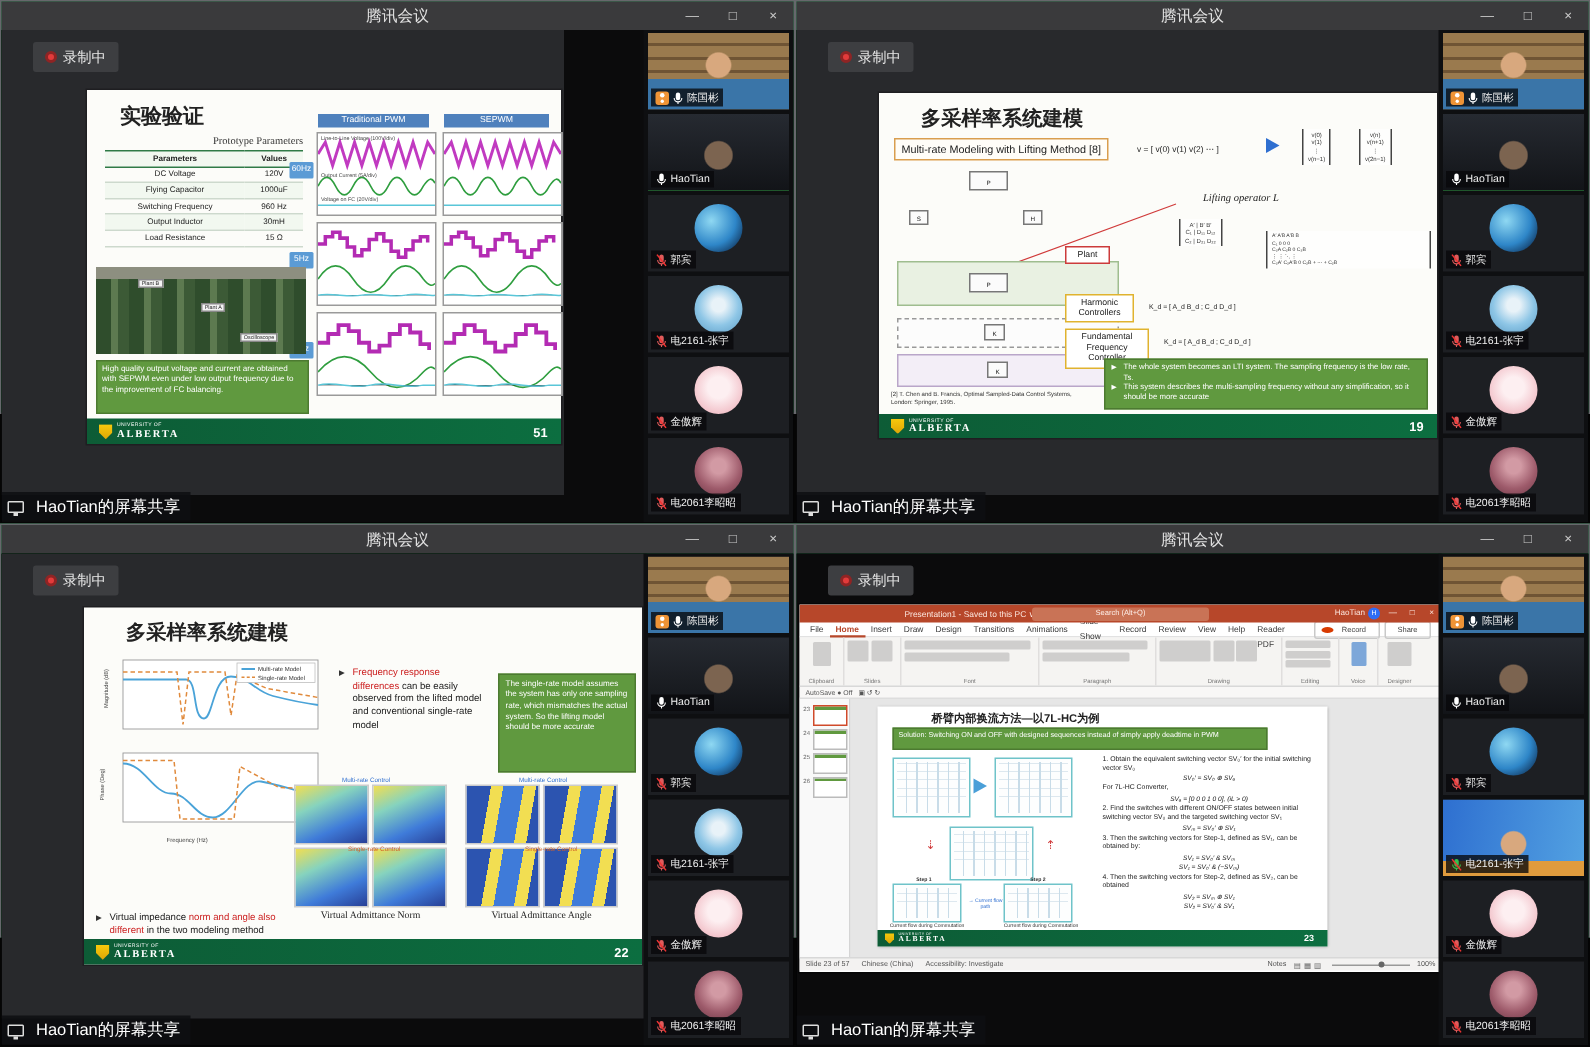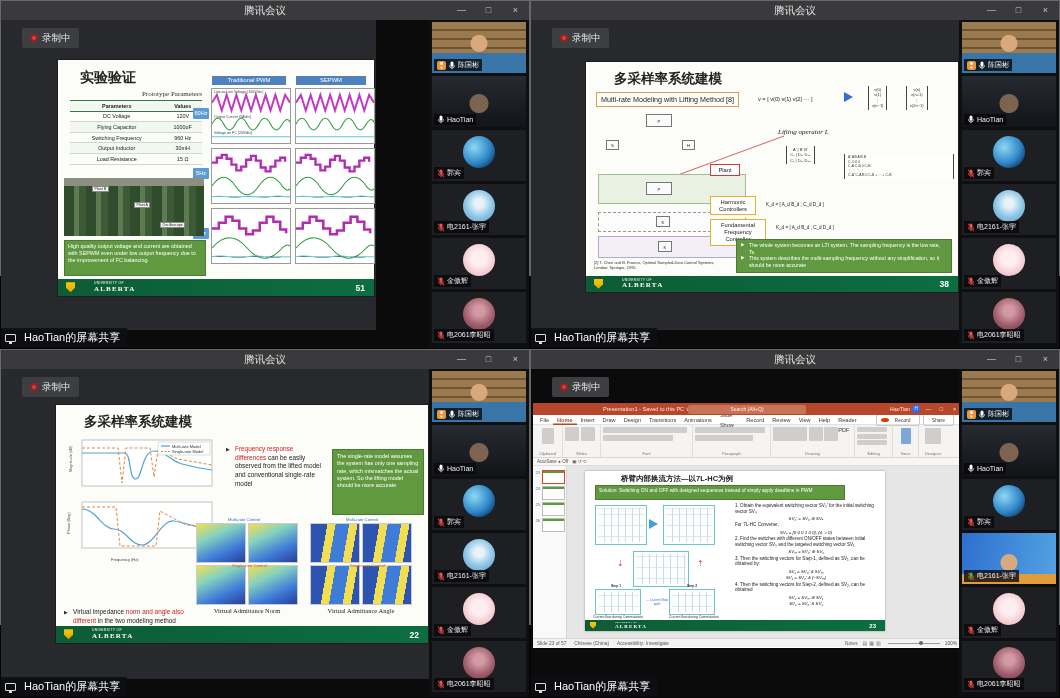--- a/index.html
+++ b/index.html
@@ -39,21 +39,21 @@
   .host{width:9px;height:9px;background:#ef9436;border-radius:2px;position:relative;flex:none}
   .host::after{content:"";position:absolute;left:2.8px;top:1.5px;width:3.4px;height:3.4px;border-radius:50%;background:#fff;box-shadow:0 4px 0 -0.4px #fff}
   .mic{display:flex;color:#fff}
   .mic.mut{color:#e05b5b}
   .mic.grn{color:#35c24d}
   .mic svg .slash{visibility:hidden}
   .mic.mut svg .slash{visibility:visible}
   
   .slide{position:absolute;background:#fcfcf9;color:#1a1a1a;box-shadow:0 0 0 1px rgba(0,0,0,.25)}
   .sfoot{position:absolute;left:0;right:0;bottom:0;background:linear-gradient(90deg,#0d5c36,#0c6e40);display:flex;align-items:center;color:#fff}
-  .ualogo{display:flex;align-items:flex-start;gap:19px;margin-left:8px}
+  .ualogo{display:flex;align-items:flex-end;gap:3px;margin-left:8px}
   .shield{width:9px;height:10px;background:linear-gradient(#f7c90c,#dfa606);clip-path:polygon(0 0,100% 0,100% 55%,50% 100%,0 55%)}
   .ua1{font-size:3.4px;letter-spacing:.3px;line-height:1.1}
   .ua2{font-size:7px;font-weight:bold;font-family:"Liberation Serif",serif;letter-spacing:1.2px;line-height:1}
   .pg{margin-left:auto;margin-right:9px;font-weight:bold;font-size:8.5px}
   .stitle{font-weight:bold;color:#222}
   .greenbox{background:#60993f;color:#fff;border:1px solid #4c7a31}
   .gnote li,.gnote div{position:relative;padding-left:8px}
   .gnote div::before{content:"▶";position:absolute;left:0;top:0;font-size:4.5px}
   
   .ptcap{font-size:7px;text-align:right;color:#333;font-family:"Liberation Serif",serif}
@@ -372,21 +372,21 @@
         <div class="abs eq" style="left:172px;top:34px;font-size:5.6px">v = [ v(0)   v(1)   v(2)   ⋯ ]</div>
         <div class="abs barrow" style="left:258px;top:30px"></div>
         <div class="abs brkt" style="left:282px;top:24px">v(0)
 v(1)
 ⋮
 v(n−1)</div>
         <div class="abs brkt" style="left:320px;top:24px">v(n)
 v(n+1)
 ⋮
 v(2n−1)</div>
-        <div class="abs lift" style="left:192px;top:66px">Lifting operator L</div>
+        <div class="abs lift" style="left:216px;top:66px">Lifting operator L</div>
 
         <svg class="abs" style="left:0;top:0;width:372px;height:230px">
           <line class="redline" x1="40" y1="132" x2="198" y2="74"></line>
           <ellipse class="redline" cx="38" cy="133" rx="9" ry="7"></ellipse>
         </svg>
 
         <div class="mini" style="left:60px;top:52px;width:26px;height:13px;line-height:13px">P</div>
         <div class="mini" style="left:20px;top:78px;width:13px;height:10px;line-height:10px">S</div>
         <div class="mini" style="left:96px;top:78px;width:13px;height:10px;line-height:10px">H</div>
         <div class="mini" style="left:32px;top:127px;width:12px;height:10px;line-height:10px">L</div>
@@ -420,21 +420,21 @@
         </div>
 
         <div class="sfoot" style="height:16px">
           <div class="ualogo">
             <span class="shield"></span>
             <span>
                   <div class="ua1">UNIVERSITY OF</div>
                   <div class="ua2">ALBERTA</div>
                 </span>
           </div>
-          <span class="pg">38</span>
+          <span class="pg">19</span>
         </div>
       </div>
 
       <div class="slab">
             <span class="mon"></span>
             <span class="mic grn"></span>
             <span>HaoTian的屏幕共享</span>
           </div>
     </div>
     <div class="sb">

